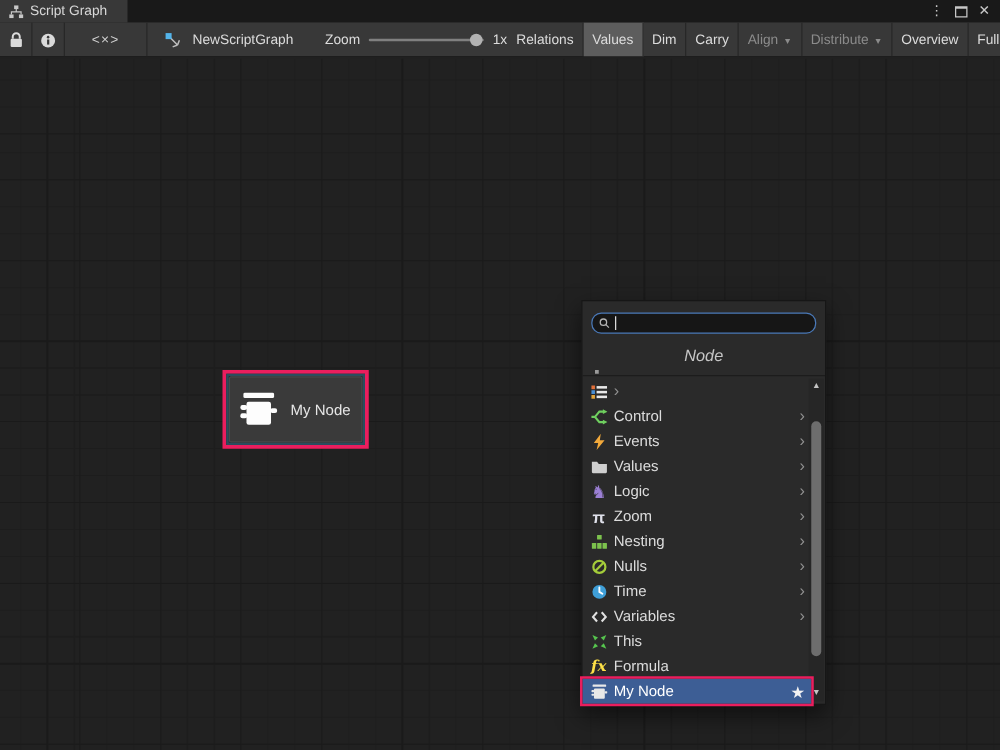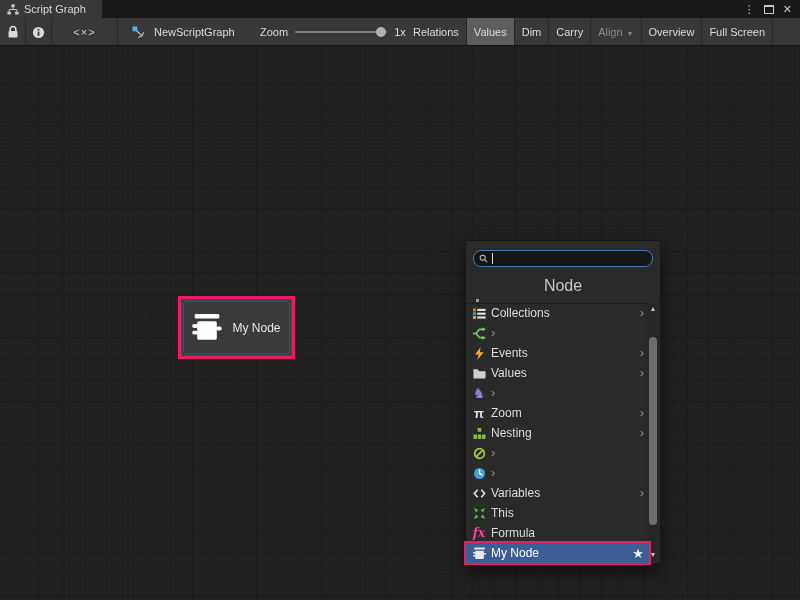--- a/index.html
+++ b/index.html
@@ -51,39 +51,39 @@
   .node-selection { border:2px solid #2a4d5e; }
   .node { width:107px; height:53px; background:#3a3a3a; border:1px solid #4a4a4a; border-radius:2px; display:flex; align-items:center; justify-content:center; gap:10px; color:#e6e6e6; font-size:12px; }
   .node .machine-lg { width:30px; height:27px; color:#fdfdfd; }
   .node .machine-lg svg { width:100%; height:100%; display:block; }
   
   .finder { position:absolute; left:465px; top:193px; width:196px; height:324px; background:#2a2a2a; border:1px solid #161616; box-shadow:0 8px 18px rgba(0,0,0,.55); }
   .search-row { padding:9px 7px 3px; }
   .search-field { height:17px; background:#161616; border:1px solid #4a79b8; border-radius:8px; display:flex; align-items:center; padding:0 5px; gap:4px; }
   .search-field svg { width:9px; height:9px; display:block; }
   .caret { width:1px; height:11px; background:#dadada; }
-  .finder-header { text-align:center; color:#c6c6c6; font-size:16px; padding:7px 0 8px; }
+  .finder-header { text-align:center; color:#c6c6c6; font-size:13px; padding:7px 0 8px;font-style:italic; }
   .finder-sep { height:1px; background:#1c1c1c; position:relative; }
   .partial-dot { position:absolute; left:10px; top:-4px; width:3px; height:3px; background:#9a9a9a; }
   .finder-list { position:absolute; top:62px; left:0; width:183px; bottom:2px; }
   .finder-row { height:20px; display:flex; align-items:center; gap:5px; padding:0 5px 0 6px; font-size:12px; color:#dcdcdc; position:relative; }
   .row-icon { width:14px; height:14px; flex:none; display:flex; align-items:center; justify-content:center; }
   .row-icon svg { width:13px; height:13px; display:block; }
   .row-label { flex:1; }
   .row-chevron { display:none; color:#909090; font-size:13px; line-height:1; padding-bottom:2px; }
   .finder-row.has_children .row-chevron { display:block; }
   .row-star { display:none; color:#f2f2f2; font-size:13px; line-height:1; }
   .finder-row.starred .row-star { display:block; }
   .finder-row.selected { background:#3d5e95; color:#fff; }
   .finder-row.highlighted { outline:2px solid #ea1e5e; outline-offset:0; z-index:2; }
   .finder-scrollbar { position:absolute; top:62px; right:1px; width:12px; bottom:2px; background:#262626; }
   .sb-up, .sb-down { position:absolute; left:0; width:12px; text-align:center; color:#c4c4c4; font-size:7px; line-height:10px; height:10px; }
   .sb-up { top:1px; } .sb-down { bottom:1px; }
   .sb-thumb { position:absolute; top:34px; left:2px; width:8px; height:188px; border-radius:4px; background:#6d6d6d; }
-  .txt-icon { font-weight:bold; font-size:12px; color:#ec4899; line-height:1; }
+  .txt-icon { font-weight:bold; font-size:12px; color:#fde047; line-height:1; }
   .txt-icon.fx { font-style:italic; font-family:"DejaVu Serif", serif; font-size:12px; }
   .txt-icon.knight { color:#9b7fd4; font-size:14px; font-weight:normal; }
 </style>
 </head>
 <body>
 
 <div class="app">
 
   <div class="tabbar">
     <div class="tab">
@@ -165,20 +165,24 @@
   <div class="tb-btn">
     <span>Carry</span>
 
   </div>
 
   <div class="tb-btn disabled dropdown">
     <span>Align</span>
     <span class="dd">▼</span>
   </div>
 
+  <div class="tb-btn disabled dropdown">
+    <span>Distribute</span>
+    <span class="dd">▼</span>
+  </div>
 
   <div class="tb-btn">
     <span>Overview</span>
 
   </div>
 
   <div class="tb-btn clipped">
     <span>Full Screen</span>
 
   </div>
@@ -225,33 +229,33 @@
     <span class="row-icon">
               <svg viewBox="0 0 14 14">
                 <rect x="0" y="1.5" width="3.2" height="3.2" fill="#e2703a"></rect>
                 <rect x="0" y="5.6" width="3.2" height="3.2" fill="#4a8fd4"></rect>
                 <rect x="0" y="9.7" width="3.2" height="3.2" fill="#e2a43a"></rect>
                 <rect x="4.6" y="2" width="9" height="2.2" fill="#e8e8e8"></rect>
                 <rect x="4.6" y="6.1" width="9" height="2.2" fill="#e8e8e8"></rect>
                 <rect x="4.6" y="10.2" width="9" height="2.2" fill="#e8e8e8"></rect>
               </svg>
             </span>
-    <span class="row-label">Collections</span>
     <span class="row-chevron">›</span>
 
   </div>
 
   <div class="finder-row has_children">
     <span class="row-icon">
               <svg viewBox="0 0 14 14">
                 <path d="M11 2.5 H7 L3.2 7 L7 11.5 H11 M0 7 H3.2" fill="none" stroke="#6fcf5f" stroke-width="1.8"></path>
                 <path d="M10 0.4 L14 2.5 L10 4.6 Z" fill="#6fcf5f"></path>
                 <path d="M10 9.4 L14 11.5 L10 13.6 Z" fill="#6fcf5f"></path>
               </svg>
             </span>
+    <span class="row-label">Control</span>
     <span class="row-chevron">›</span>
 
   </div>
 
   <div class="finder-row has_children">
     <span class="row-icon">
               <svg viewBox="0 0 14 14">
                 <path d="M8.2 0 L2.2 8 L6 8 L4.6 14 L11.5 5.6 L7.4 5.6 Z" fill="#f2a93b"></path>
               </svg>
             </span>
@@ -268,20 +272,21 @@
             </span>
     <span class="row-label">Values</span>
     <span class="row-chevron">›</span>
 
   </div>
 
   <div class="finder-row has_children">
     <span class="row-icon">
               <span class="txt-icon knight">♞</span>
             </span>
+    <span class="row-label">Logic</span>
     <span class="row-chevron">›</span>
 
   </div>
 
   <div class="finder-row has_children">
     <span class="row-icon">
               <span class="txt-icon" style="color:#dfe0ea;font-size:13px">π</span>
             </span>
     <span class="row-label">Zoom</span>
     <span class="row-chevron">›</span>
@@ -302,31 +307,33 @@
 
   </div>
 
   <div class="finder-row has_children">
     <span class="row-icon">
               <svg viewBox="0 0 14 14" fill="none" stroke="#a4cc3a" stroke-width="1.9">
                 <circle cx="7" cy="7" r="5.2"></circle>
                 <line x1="3.3" y1="10.7" x2="10.7" y2="3.3"></line>
               </svg>
             </span>
+    <span class="row-label">Nulls</span>
     <span class="row-chevron">›</span>
 
   </div>
 
   <div class="finder-row has_children">
     <span class="row-icon">
               <svg viewBox="0 0 14 14">
                 <circle cx="7" cy="7" r="6" fill="#3f9fd8"></circle>
                 <path d="M7 3.2 V7 L9.6 8.6" stroke="#fff" stroke-width="1.6" fill="none" stroke-linecap="round"></path>
               </svg>
             </span>
+    <span class="row-label">Time</span>
     <span class="row-chevron">›</span>
 
   </div>
 
   <div class="finder-row has_children">
     <span class="row-icon">
               <svg viewBox="0 0 14 14" fill="none" stroke="#e0e0e0" stroke-width="1.8">
                 <path d="M5 3 L1.5 7 L5 11"></path>
                 <path d="M9 3 L12.5 7 L9 11"></path>
               </svg>

